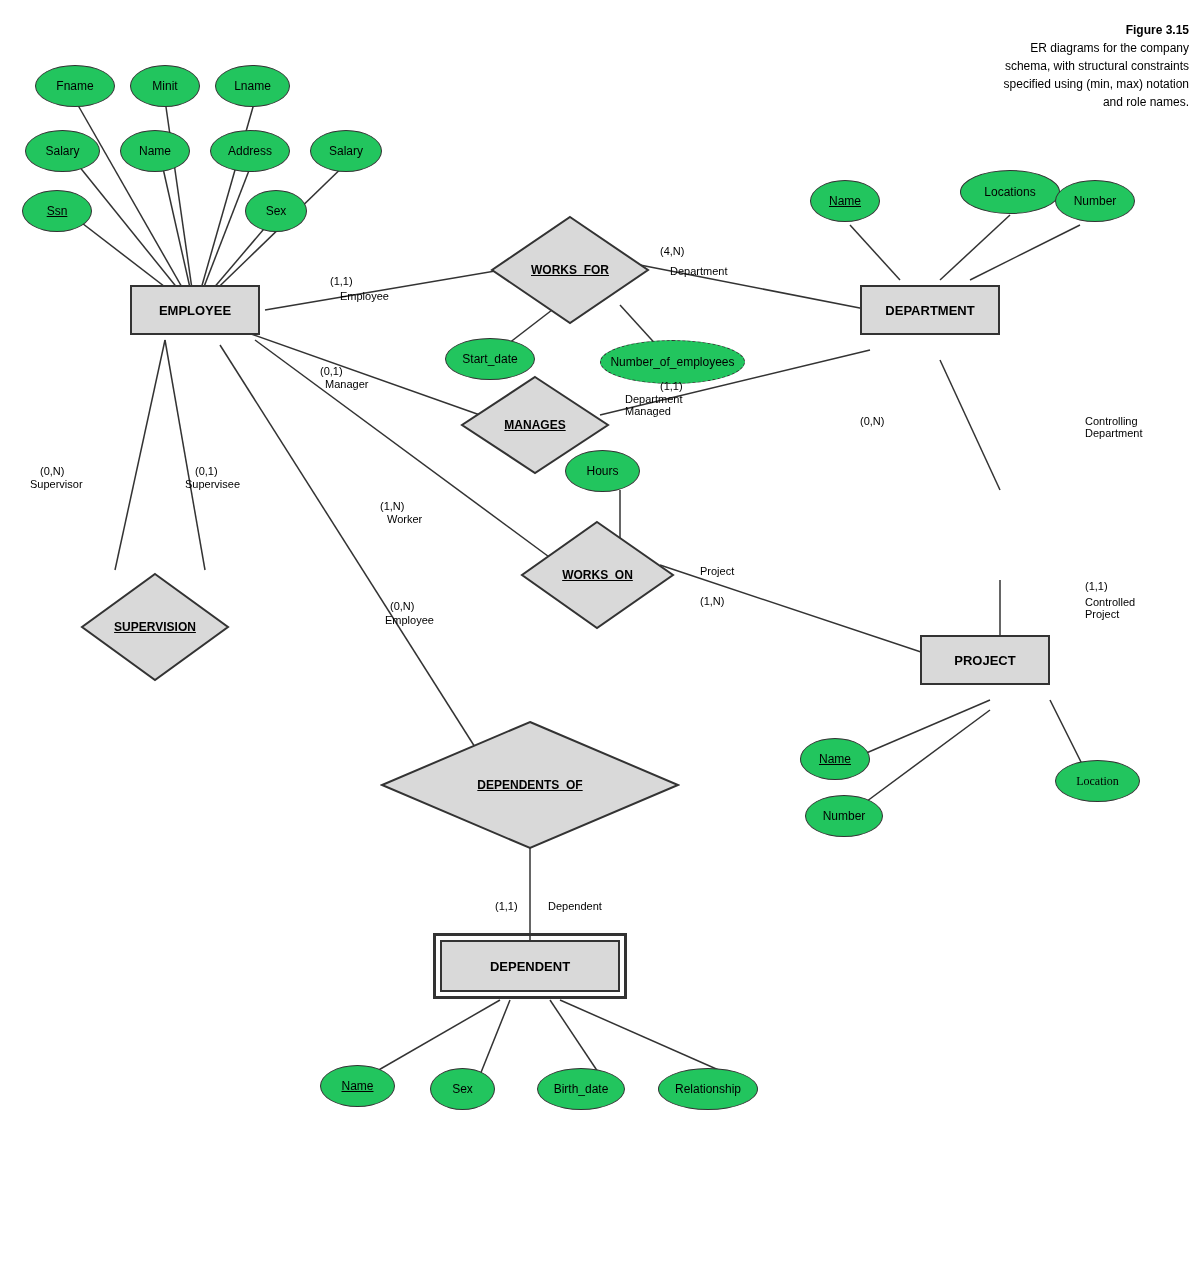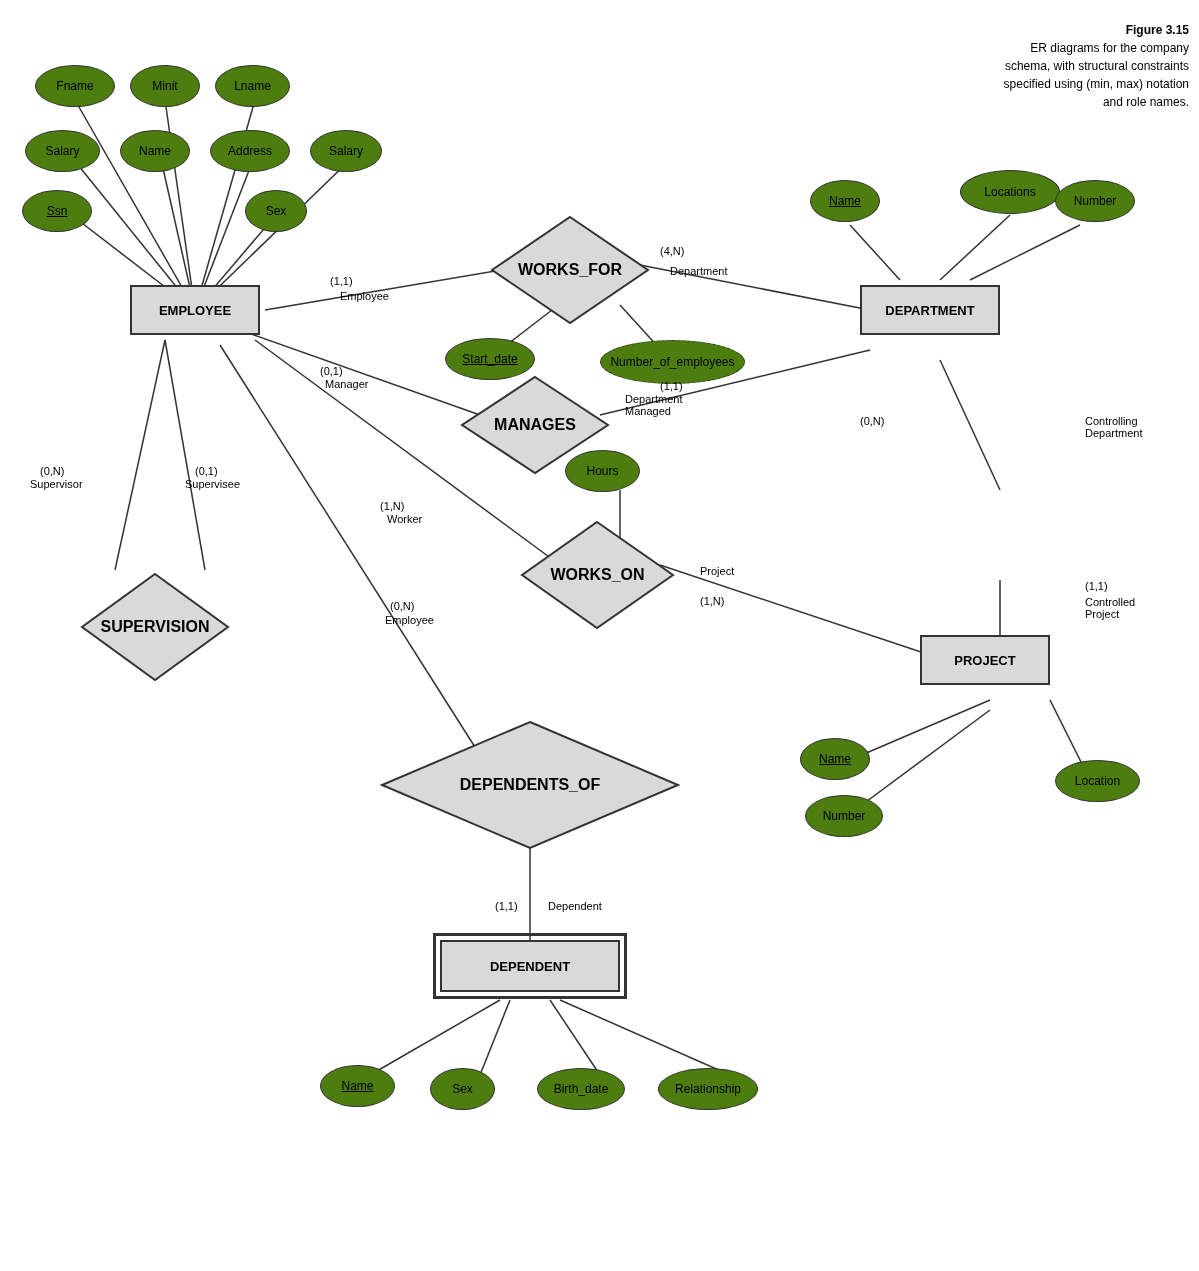--- a/index.html
+++ b/index.html
@@ -35,43 +35,44 @@
       font-size: 13px;
       text-align: center;
     }
     .entity.double-border {
       border: 2px solid #333;
       outline: 2px solid #333;
       outline-offset: 3px;
     }
     .ellipse {
       position: absolute;
-      background: #4d7c0f;
+      background: #22c55e;
       border: 1.5px solid #333;
       border-radius: 50%;
       display: flex;
       align-items: center;
       justify-content: center;
       font-size: 12px;
       text-align: center;
     }
     .ellipse.underline span {
       text-decoration: underline;
     }
     .ellipse.dashed {
       border-style: dashed;
     }
     .diamond {
       position: absolute;
       display: flex;
       align-items: center;
       justify-content: center;
       font-weight: bold;
-      font-size: 16px;
+      font-size: 12px;
       text-align: left;
+      text-decoration: underline;
     }
     .diamond svg.shape {
       position: absolute;
       top: 0; left: 0;
       width: 100%;
       height: 100%;
     }
     .diamond-label {
       position: relative;
       z-index: 1;
@@ -206,21 +207,21 @@
     <span>EMPLOYEE</span>
   </div>
 
   <div class="diamond" style="left:490px;top:215px;width:160px;height:110px;">
     <svg class="shape" viewBox="0 0 160 110">
       <polygon points="80,2 158,55 80,108 2,55" fill="#d9d9d9" stroke="#333" stroke-width="2"></polygon>
     </svg>
     <span class="diamond-label">WORKS_FOR</span>
   </div>
 
-  <div class="ellipse" style="left:445px;top:338px;width:90px;height:42px;text-decoration:underline;">
+  <div class="ellipse" style="left:445px;top:338px;width:90px;height:42px;">
     <span>Start_date</span>
   </div>
   <div class="ellipse dashed" style="left:600px;top:340px;width:145px;height:44px;">
     <span>Number_of_employees</span>
   </div>
 
   <div class="label" style="left:330px;top:275px;">
     <span>(1,1)</span>
   </div>
   <div class="label" style="left:340px;top:290px;">
@@ -284,21 +285,21 @@
   <div class="entity" style="left:920px;top:635px;width:130px;height:50px;">
     <span>PROJECT</span>
   </div>
 
   <div class="ellipse underline" style="left:800px;top:738px;width:70px;height:42px;">
     <span>Name</span>
   </div>
   <div class="ellipse" style="left:805px;top:795px;width:78px;height:42px;">
     <span>Number</span>
   </div>
-  <div class="ellipse" style="left:1055px;top:760px;width:85px;height:42px;">
+  <div class="ellipse" style="left:1055px;top:760px;width:85px;height:42px;font-family:Liberation Serif, serif;">
     <span>Location</span>
   </div>
 
   <div class="diamond" style="left:80px;top:572px;width:150px;height:110px;">
     <svg class="shape" viewBox="0 0 150 110">
       <polygon points="75,2 148,55 75,108 2,55" fill="#d9d9d9" stroke="#333" stroke-width="2"></polygon>
     </svg>
     <span class="diamond-label">SUPERVISION</span>
   </div>
 

